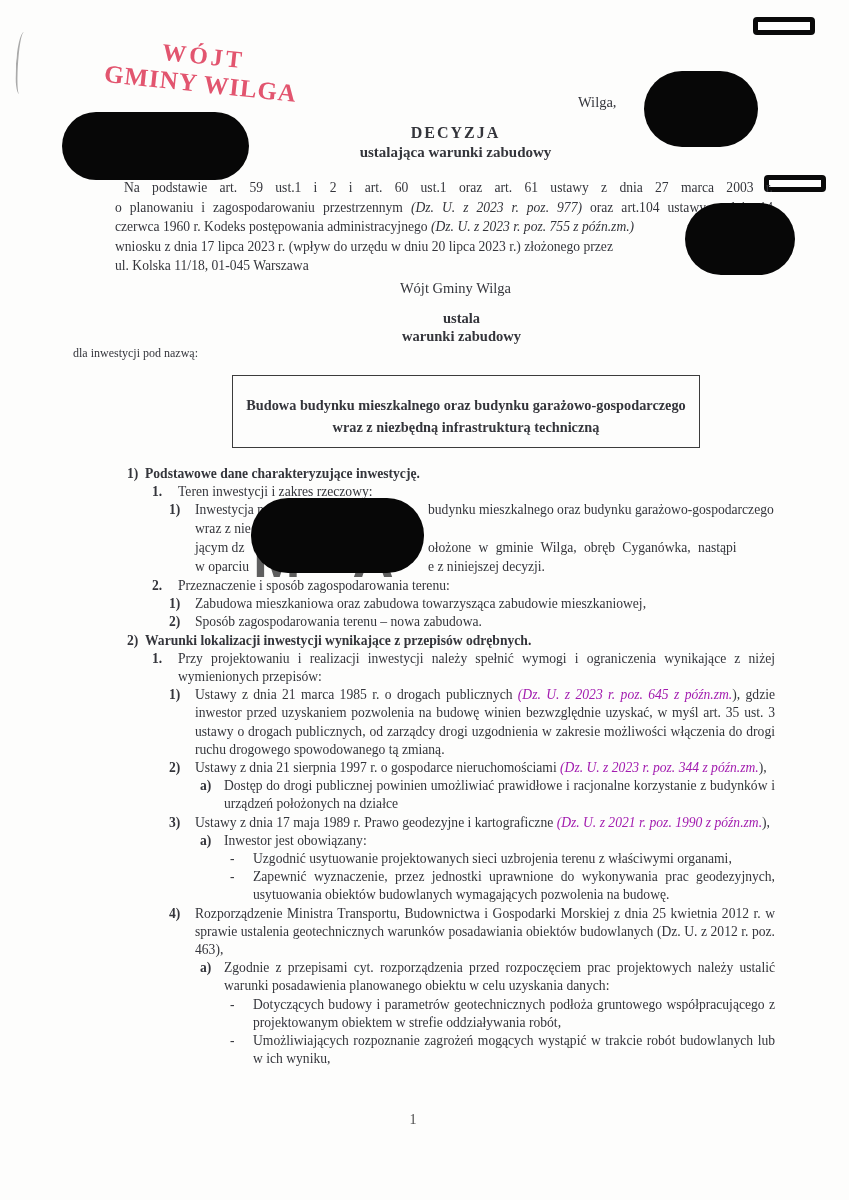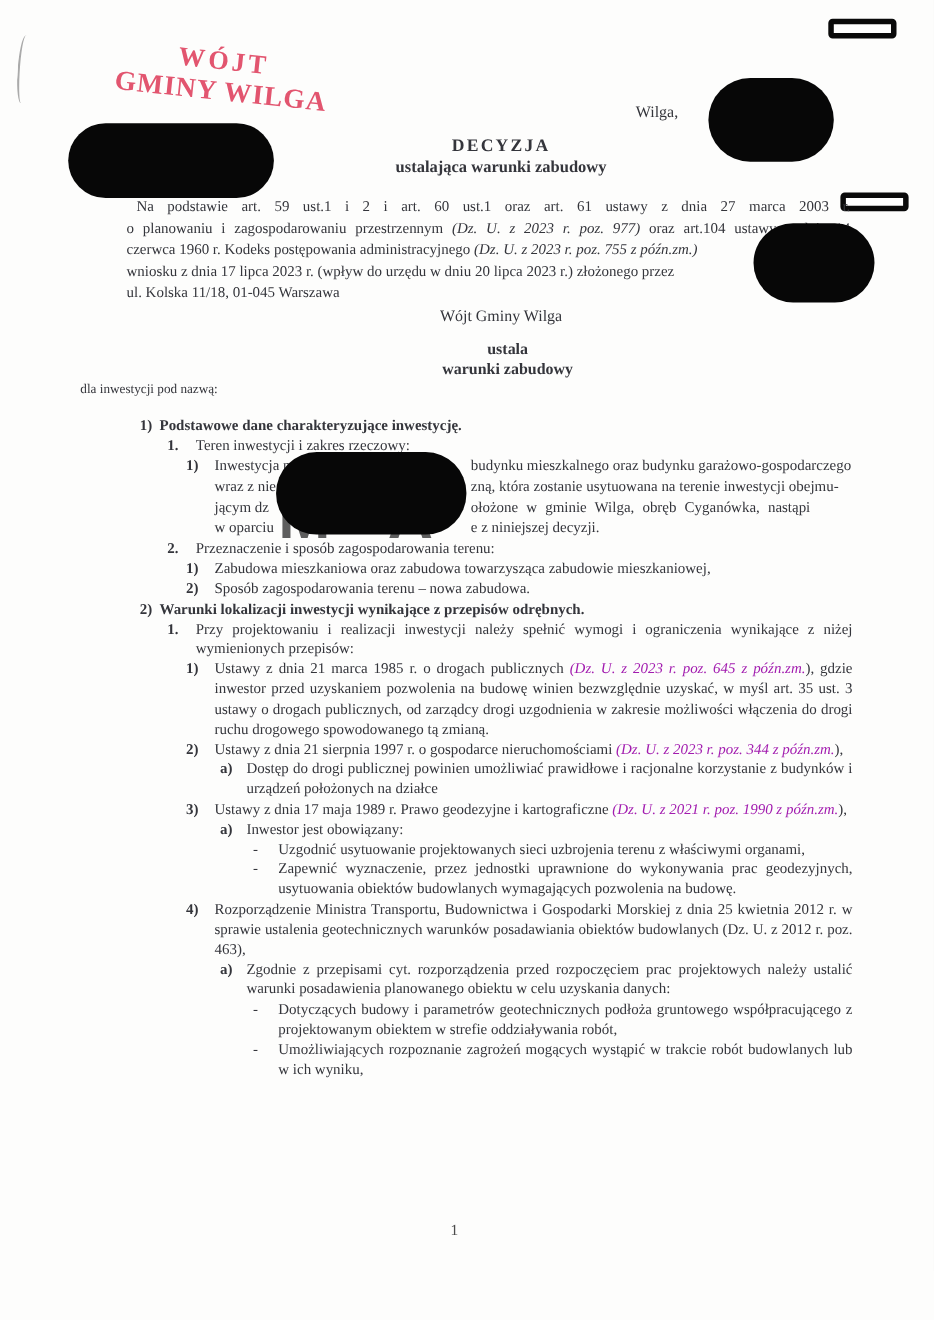--- a/index.html
+++ b/index.html
@@ -107,29 +107,33 @@
 
     <div class="issuer">Wójt Gminy Wilga</div>
 
     <div class="ustala">
       <div>ustala</div>
       <div>warunki zabudowy</div>
     </div>
 
     <div class="for-inv">dla inwestycji pod nazwą:</div>
 
+    <div class="inv-box">
+      <div>Budowa budynku mieszkalnego oraz budynku garażowo-gospodarczego</div>
+      <div>wraz z niezbędną infrastrukturą techniczną</div>
+    </div>
 
     <div class="body">
         <div class="row lv0 b"><span class="marker">1)</span><span class="txt"><span>Podstawowe dane charakteryzujące inwestycję.</span></span></div>
         <div class="row lv1"><span class="marker">1.</span><span class="txt"><span>Teren inwestycji i zakres rzeczowy:</span></span></div>
         <div class="row lv2">
           <span class="marker">1)</span>
           <span class="txt gapwrap">
             <div class="gline"><span class="gl">Inwestycja po</span><span class="gr">budynku mieszkalnego oraz budynku garażowo-gospodarczego</span></div>
-            <div class="gline"><span class="gl">wraz z nie</span><span class="gr">zną, która zostanie usytuowana na terenie inwestycji obejmu-</span></div>
+            <div class="gline"><span class="gl">wraz z nie</span></div>
             <div class="gline spread"><span class="gl">jącym dz</span><span class="gr">ołożone w gminie Wilga, obręb Cyganówka, nastąpi</span></div>
             <div class="gline"><span class="gl">w oparciu</span><span class="gr">e z niniejszej decyzji.</span></div>
             <div class="wm">MA</div>
             <div class="redact r-pill-gap"></div>
           </span>
         </div>
         <div class="row lv1"><span class="marker">2.</span><span class="txt"><span>Przeznaczenie i sposób zagospodarowania terenu:</span></span></div>
         <div class="row lv2"><span class="marker">1)</span><span class="txt"><span>Zabudowa mieszkaniowa oraz zabudowa towarzysząca zabudowie mieszkaniowej,</span></span></div>
         <div class="row lv2"><span class="marker">2)</span><span class="txt"><span>Sposób zagospodarowania terenu – nowa zabudowa.</span></span></div>
         <div class="row lv0 b"><span class="marker">2)</span><span class="txt"><span>Warunki lokalizacji inwestycji wynikające z przepisów odrębnych.</span></span></div>

